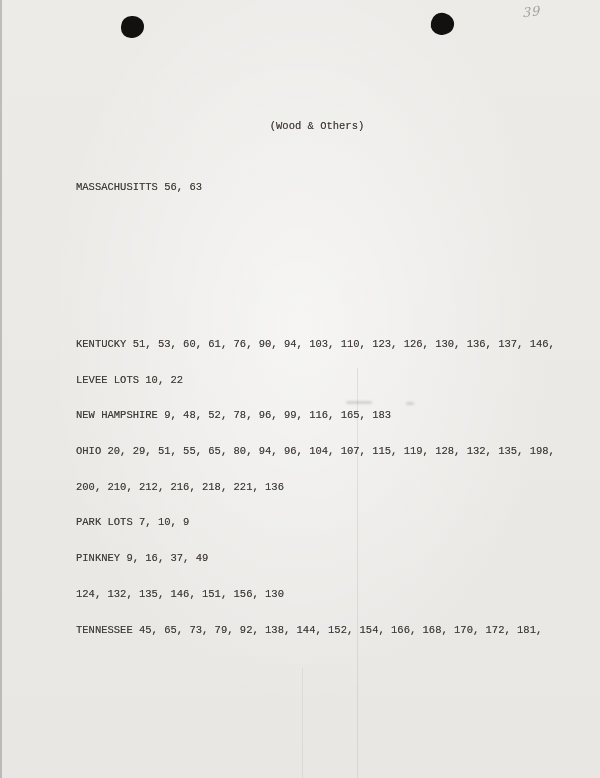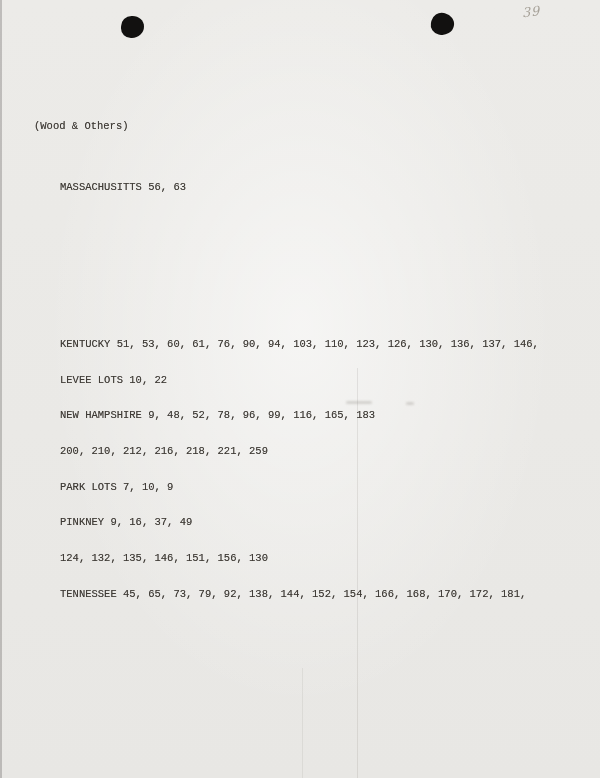--- a/index.html
+++ b/index.html
@@ -68,24 +68,24 @@
     left: 0; top: 61px;
     width: 600px;
     font-family: "Liberation Mono", "DejaVu Sans Mono", monospace;
     font-size: 10.5px;
     line-height: 11.9px;
     color: #3e3a35;
     text-shadow: 0 0 0.6px rgba(62,58,53,0.55);
     white-space: pre-wrap;
   }
   .section { margin: 0 0 11.9px 0; }
-  .nm { margin-left: 40px; }
+  .nm { margin-left: 40px; text-align: center; }
   .nm.paren { margin-left: 34px; }
   .entries { margin-top: 2px; }
-  .ln { margin-left: 60px; }
+  .ln { margin-left: 76px; }
 </style>
 </head>
 <body>
 
 <div class="page">
 
   <div class="edge-left"></div>
   <div class="hole left"></div>
   <div class="hole right"></div>
   <div class="pencil-number">39</div>
@@ -101,21 +101,22 @@
       <div class="entries">
         <div class="ln">MASSACHUSITTS 56, 63</div>
       </div>
     </div>
 
     <div class="section">
       <div class="entries">
         <div class="ln">KENTUCKY 51, 53, 60, 61, 76, 90, 94, 103, 110, 123, 126, 130, 136, 137, 146,</div>
         <div class="ln">LEVEE LOTS 10, 22</div>
         <div class="ln">NEW HAMPSHIRE 9, 48, 52, 78, 96, 99, 116, 165, 183</div>
-        <div class="ln">200, 210, 212, 216, 218, 221, 259</div>
+        <div class="ln">OHIO 20, 29, 51, 55, 65, 80, 94, 96, 104, 107, 115, 119, 128, 132, 135, 198,</div>
+        <div class="ln">200, 210, 212, 216, 218, 221, 136</div>
         <div class="ln">PARK LOTS 7, 10, 9</div>
         <div class="ln">PINKNEY 9, 16, 37, 49</div>
         <div class="ln">124, 132, 135, 146, 151, 156, 130</div>
         <div class="ln">TENNESSEE 45, 65, 73, 79, 92, 138, 144, 152, 154, 166, 168, 170, 172, 181,</div>
         
         
       </div>
     </div>
 
     

